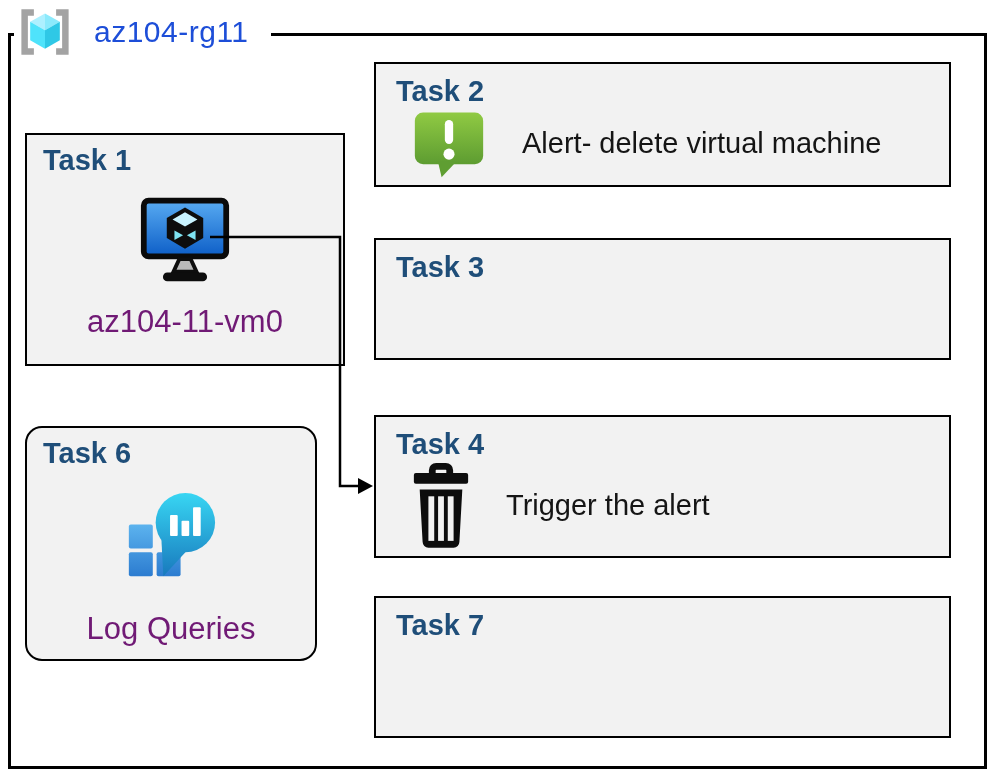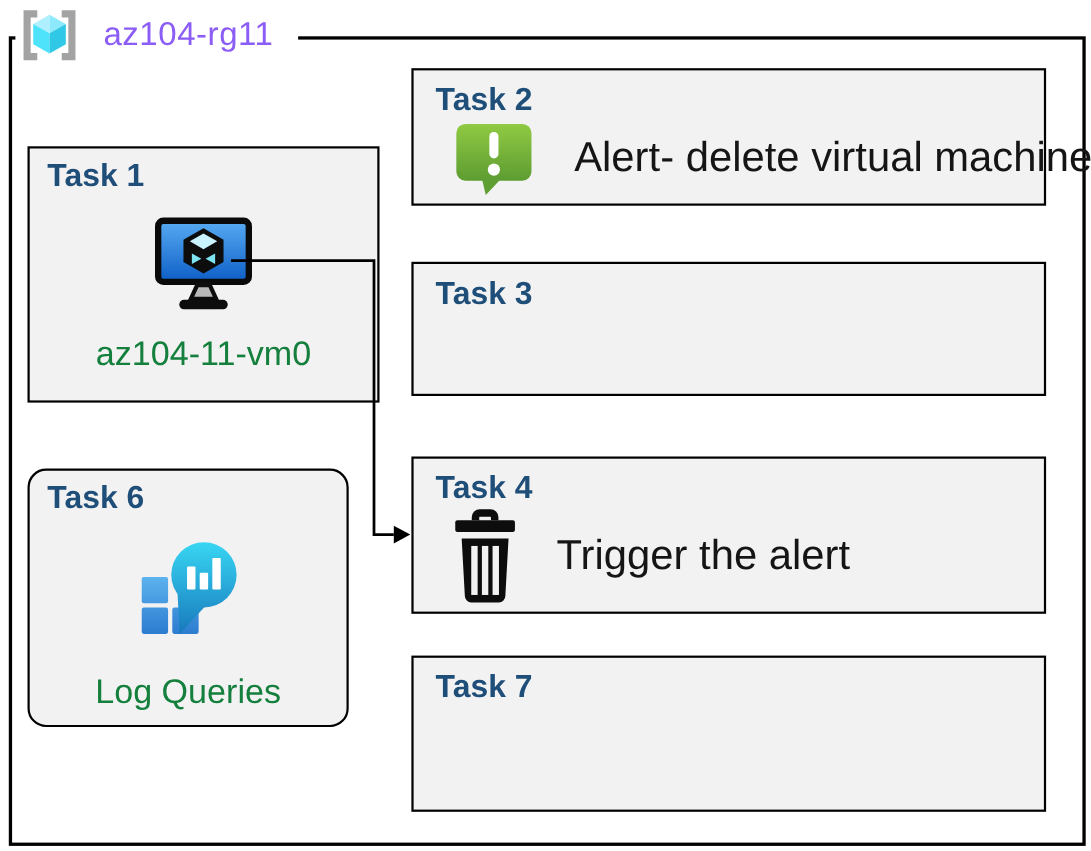--- a/index.html
+++ b/index.html
@@ -9,21 +9,21 @@
   }
   
   .rg-border {
     position:absolute; left:8px; top:33px; width:979px; height:736px;
     border:3px solid #000; box-sizing:border-box; background:transparent;
   }
   .rg-header {
     position:absolute; left:14px; top:4px; height:56px; z-index:2;
     display:flex; align-items:center; gap:18px; background:#ffffff; padding:0 22px 0 0;
   }
-  .rg-title { font-size:30px; color:#8b5cf6; letter-spacing:0.5px; }
+  .rg-title { font-size:30px; color:#1d4ed8; letter-spacing:0.5px; }
 
   .task-box {
     position:absolute; background:#F2F2F2; border:2px solid #000; box-sizing:border-box;
   }
   .task-title { font-weight:bold; font-size:29px; color:#1F4E79; }
 
   .box-t1 { left:25px;  top:133px; width:320px; height:233px; }
   .box-t6 { left:25px;  top:426px; width:292px; height:235px;border-radius:17px; }
   .box-t2 { left:374px; top:62px;  width:577px; height:125px; }
   .box-t3 { left:374px; top:238px; width:577px; height:122px; }
@@ -32,29 +32,29 @@
 
   .task-box .task-title { position:absolute; left:16px; top:9px; }
   .task-box.right .task-title { left:20px; top:11px; }
 
   .icon-center { position:absolute; left:0; right:0; display:flex; justify-content:center; }
   .box-t1 .icon-center { top:60px; }
   .box-t6 .icon-center { top:62px; }
 
   .task-label-center {
     position:absolute; left:0; right:0; bottom:24px; text-align:center;
-    font-size:31px; color:#15803d;
+    font-size:31px; color:#701a75;
   }
   .box-t6 .task-label-center { bottom:12px; }
 
   .icon-row {
     position:absolute; left:34px; right:8px; top:46px; bottom:8px;
     display:flex; align-items:center; gap:34px;
   }
-  .task-label { font-size:38px; color:#151515; white-space:nowrap; }
+  .task-label { font-size:29px; color:#151515; white-space:nowrap; }
 
   .arrow-overlay { position:absolute; left:0; top:0; z-index:3; pointer-events:none; }
   .icon { display:inline-flex; line-height:0; }
 </style>
 </head>
 <body>
 
 <div class="canvas">
 
   <div class="rg-border"></div>

